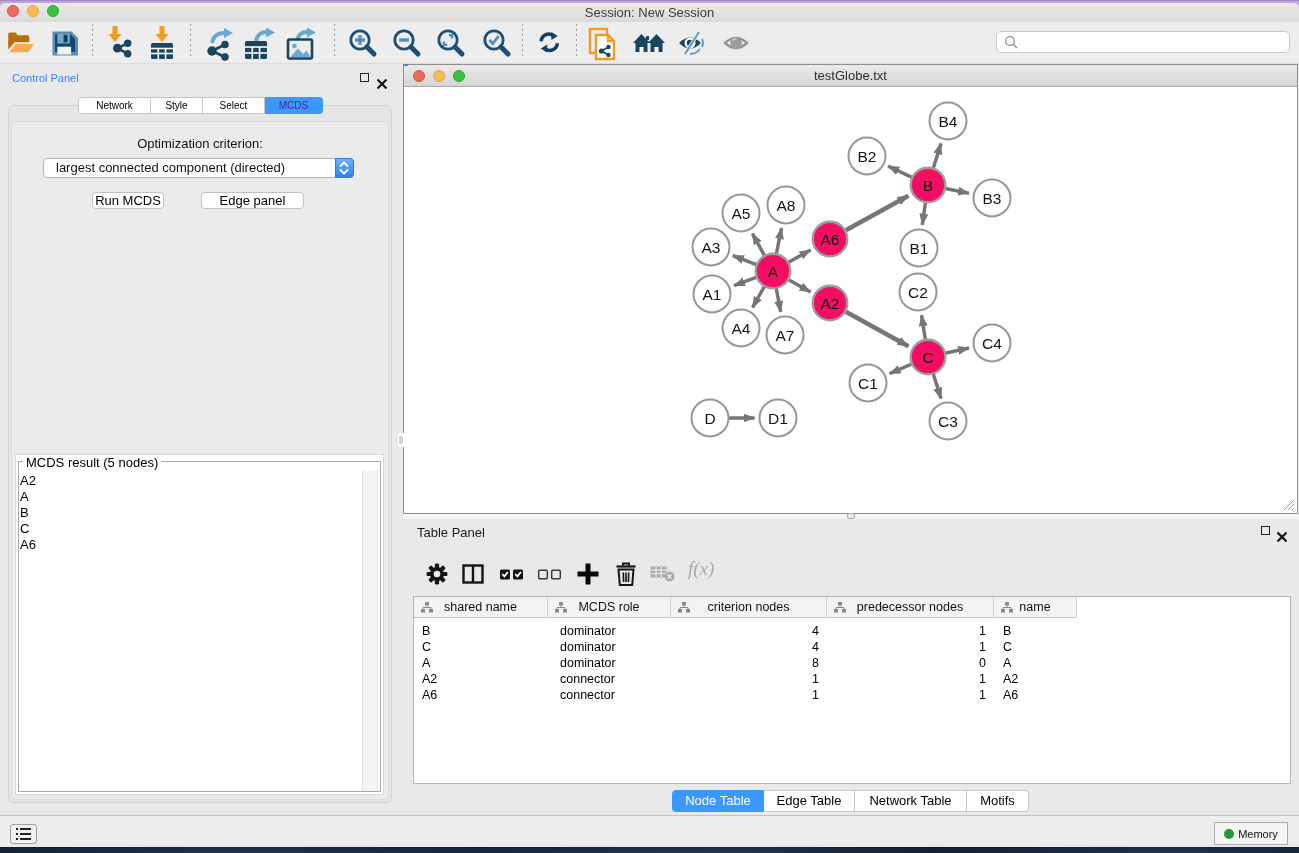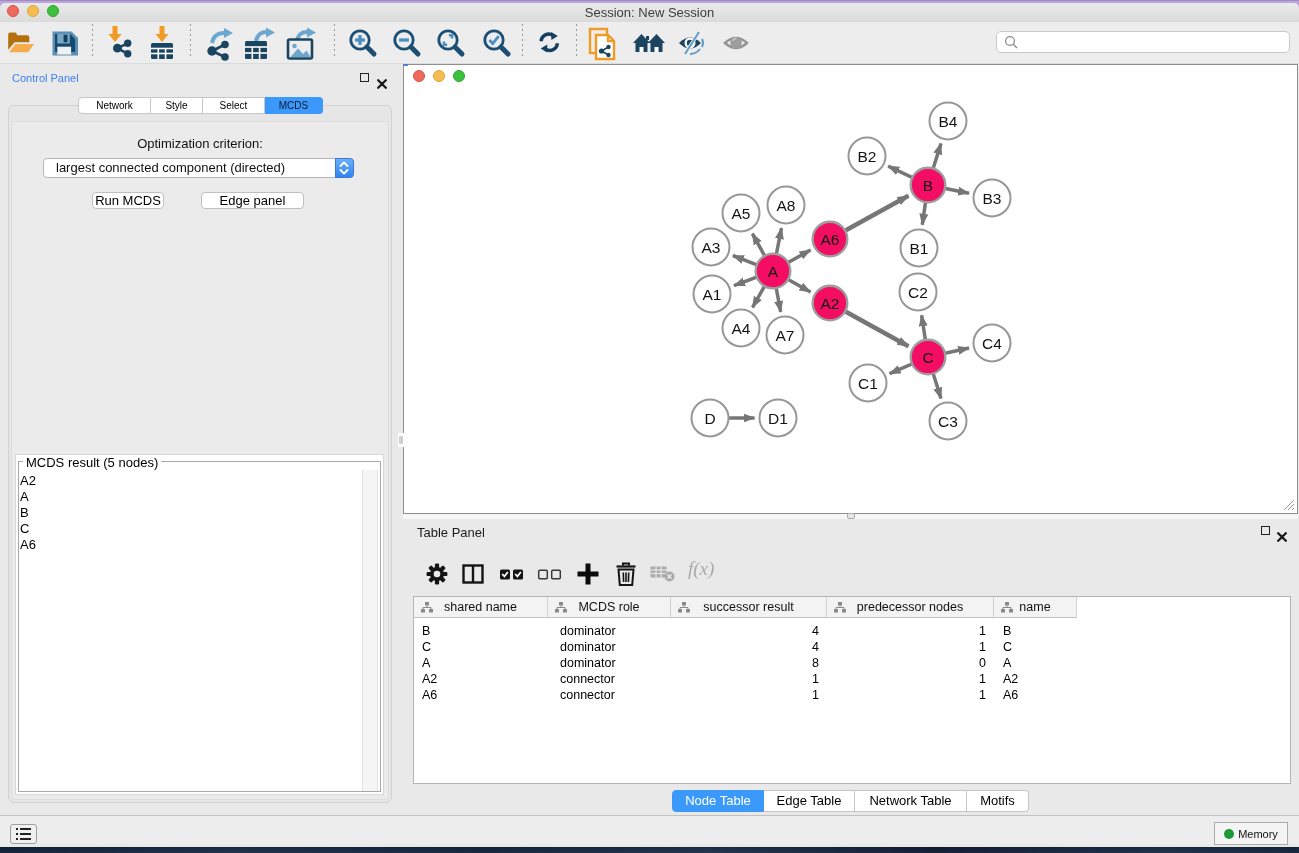--- a/index.html
+++ b/index.html
@@ -21,21 +21,21 @@
 #memb i{display:inline-block;width:10px;height:10px;border-radius:50%;background:#1d9a35;margin-right:4px;vertical-align:-1px}
 #listbtn{left:10px;top:824px;width:27px;height:20px;background:#f0f0f0;border:1px solid #9f9f9f;border-radius:3px;text-align:center}
 
 #cpTitle{left:12px;top:72px;font-size:11px;color:#3b82f6}
 .fltic{width:9px;height:9px;border:1.5px solid #222}
 #cpPane{left:8px;top:105px;width:384px;height:698px;background:#e6e6e6;border:1px solid #d2d2d2;border-radius:6px}
 #cpInner{left:11px;top:121px;width:378px;height:679px;background:#ebebeb;border:1px solid #dcdcdc;border-radius:4px}
 #tabs{left:78px;top:97px;height:17px;display:flex;font-size:10px}
 #tabs .t{background:#fff;border:1px solid #c6c6c6;border-left:none;color:#000;line-height:15px;text-align:center}
 #tabs .t:first-child{border-left:1px solid #c6c6c6;border-radius:4px 0 0 4px}
-#tabs .t.sel{background:#3b99fc;color:#0f172a;border-color:#3b99fc;border-radius:0 4px 4px 0}
+#tabs .t.sel{background:#3b99fc;color:#4c1d95;border-color:#3b99fc;border-radius:0 4px 4px 0}
 #optlbl{left:0px;top:136px;width:400px;text-align:center;font-size:13px;color:#111}
 #cpSelect{left:43px;top:158px;width:311px;height:20px;background:#fff;border:1px solid #b5b5b5;border-radius:4px;font-size:13px;color:#111;line-height:18px;padding-left:12px}
 #cpSelBtn{left:335px;top:158px;width:19px;height:20px;border-radius:0 4px 4px 0;background:linear-gradient(#6cb0f9,#3084f0);border:1px solid #3878d8}
 .btn{height:17px;background:#fff;border:1px solid #c0c0c0;border-radius:4px;font-size:13px;color:#000;text-align:center;line-height:15px}
 #grpwhite{left:15px;top:454px;width:369px;height:341px;background:#fff;border:1px solid #d8d8d8}
 #grpbord{left:18px;top:461px;width:363px;height:331px;border:1px solid #a8a8a8}
 #grplbl{left:23px;top:455px;background:#fff;padding:0 3px;font-size:13px;color:#000}
 #mcdslist{left:20px;top:473px;font-size:13px;color:#000;line-height:16px}
 #grpscroll{left:362px;top:470px;width:16px;height:321px;background:#f5f5f5;border-left:1px solid #e2e2e2;border-right:1px solid #e2e2e2}
 
@@ -236,20 +236,23 @@
     </svg></div>
 <div class="abs btn" style="left:92px;top:192px;width:72px">Run MCDS</div>
 <div class="abs btn" style="left:201px;top:192px;width:103px">Edge panel</div>
 <div class="abs" id="grpwhite"></div>
 <div class="abs" id="grpbord"></div>
 <div class="abs" id="grplbl">MCDS result (5 nodes)</div>
 <div class="abs" id="grpscroll"></div>
 <div class="abs" id="mcdslist">A2<br>A<br>B<br>C<br>A6</div>
 
 <div class="abs" id="netwin">
+ <div class="abs" id="nettb">
+      <div class="ttl">testGlobe.txt</div>
+    </div>
  <div class="abs tl r" style="left:9px"></div>
  <div class="abs tl y" style="left:29px"></div>
  <div class="abs tl g" style="left:49px"></div>
  <svg class="abs" id="graph" style="left:0;top:22px" width="892" height="421" viewBox="0 0 892 421">
   <defs>
         <marker id="arr" markerUnits="userSpaceOnUse" markerWidth="13" markerHeight="11" refX="11" refY="5" orient="auto">
           <polygon points="0,0.5 12,5 0,9.5" fill="#767676"></polygon>
         </marker>
       </defs>
   <line x1="369.0" y1="184.0" x2="348.4" y2="146.6" stroke-width="3.5" marker-end="url(#arr)"></line>
@@ -442,21 +445,21 @@
           <path d="M6,3.5 v2 M2,7 v-1.5 h8 V7" stroke="#8a8a8a" stroke-width="1" fill="none"></path>
         </g>
       </svg><span>MCDS role</span></div>
  <div class="abs hcell" style="left:257px;width:156px"><svg class="hico" width="12" height="11" viewBox="0 0 12 11">
         <g fill="#8a8a8a">
           <rect x="4" y="0" width="4" height="3.5"></rect>
           <rect x="0" y="7" width="4" height="3.5"></rect>
           <rect x="8" y="7" width="4" height="3.5"></rect>
           <path d="M6,3.5 v2 M2,7 v-1.5 h8 V7" stroke="#8a8a8a" stroke-width="1" fill="none"></path>
         </g>
-      </svg><span>successor result</span></div>
+      </svg><span>criterion nodes</span></div>
  <div class="abs hcell" style="left:413px;width:167px"><svg class="hico" width="12" height="11" viewBox="0 0 12 11">
         <g fill="#8a8a8a">
           <rect x="4" y="0" width="4" height="3.5"></rect>
           <rect x="0" y="7" width="4" height="3.5"></rect>
           <rect x="8" y="7" width="4" height="3.5"></rect>
           <path d="M6,3.5 v2 M2,7 v-1.5 h8 V7" stroke="#8a8a8a" stroke-width="1" fill="none"></path>
         </g>
       </svg><span>predecessor nodes</span></div>
  <div class="abs hcell" style="left:580px;width:83px"><svg class="hico" width="12" height="11" viewBox="0 0 12 11">
         <g fill="#8a8a8a">

